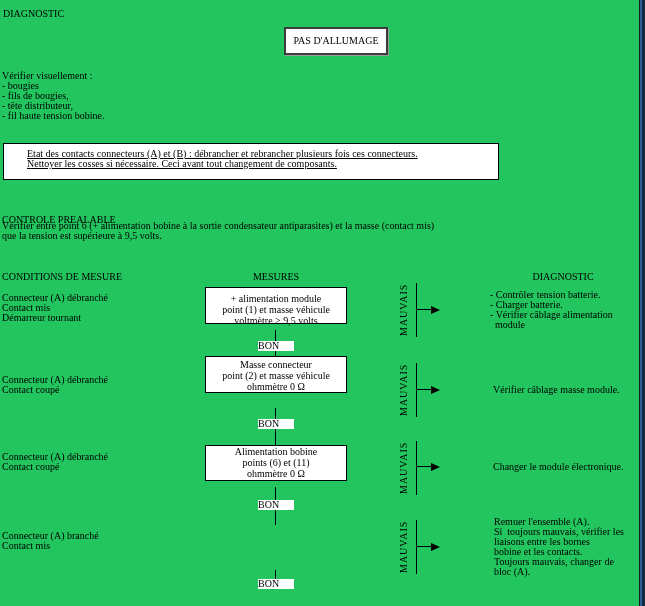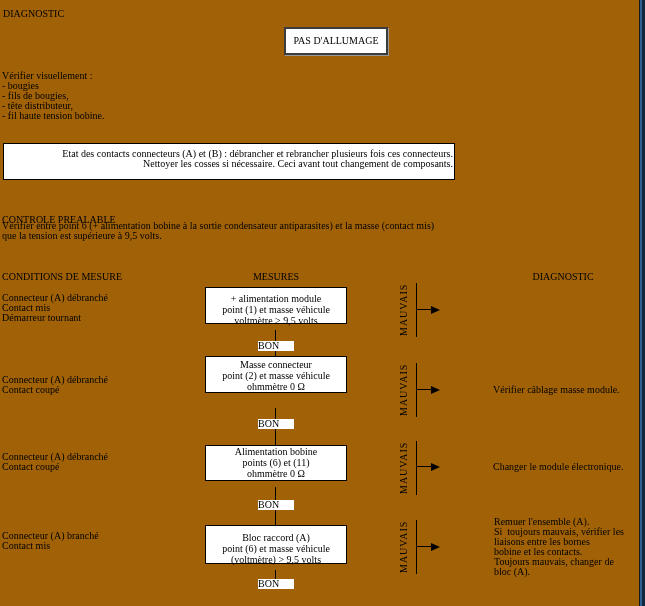--- a/index.html
+++ b/index.html
@@ -1,19 +1,19 @@
 <!DOCTYPE html>
 <html><head>
 <meta charset="utf-8">
 <style>
   html,body{margin:0;padding:0;background:#fff;}
   #page{
     position:relative;
     width:645px;height:606px;
-    background:#a16207;
+    background:#22c55e;
     font-family:"Liberation Serif","DejaVu Serif",serif;
     font-size:10px;line-height:10px;color:#000;
     overflow:hidden;
   }
   .abs{position:absolute;}
   .pre{white-space:pre;}
   .box{
     position:absolute;
     border:1px solid #000;
     background:#fff;
@@ -58,41 +58,45 @@
   <div class="abs" style="left:3px;top:9px;">DIAGNOSTIC</div>
 
   <div class="startbox" style="left:284px;top:27px;width:100px;height:24px;line-height:24px;">PAS D'ALLUMAGE</div>
 
   <div class="abs pre" style="left:2px;top:71px;">Vérifier visuellement :
 - bougies
 - fils de bougies,
 - tête distributeur,
 - fil haute tension bobine.</div>
 
-  <div class="box pre" style="left:3px;top:143px;width:448px;height:25px;padding:5px 1px;text-align:right;">Etat des contacts connecteurs (A) et (B) : débrancher et rebrancher plusieurs fois ces connecteurs.
+  <div class="box pre" style="left:3px;top:143px;width:448px;height:25px;padding:5px 23px;text-align:left;text-decoration:underline;">Etat des contacts connecteurs (A) et (B) : débrancher et rebrancher plusieurs fois ces connecteurs.
 Nettoyer les cosses si nécessaire. Ceci avant tout changement de composants.</div>
 
   <div class="abs" style="left:2px;top:199px;margin-top:16px;">CONTROLE PREALABLE</div>
   <div class="abs pre" style="left:2px;top:221px;">Vérifier entre point 6 (+ alimentation bobine à la sortie condensateur antiparasites) et la masse (contact mis)
 que la tension est supérieure à 9,5 volts.</div>
 
   <div class="abs" style="left:2px;top:272px;">CONDITIONS DE MESURE</div>
   <div class="abs" style="left:205px;top:272px;width:142px;text-align:center;">MESURES</div>
   <div class="abs" style="left:488px;top:272px;width:150px;text-align:center;">DIAGNOSTIC</div>
 
   <div class="abs pre" style="left:2px;top:293px;">Connecteur (A) débranché
 Contact mis
 Démarreur tournant</div>
   <div class="box mbox" style="top:287px;height:37px;padding-top:5px;">+ alimentation module
 point (1) et masse véhicule
 voltmètre &gt; 9,5 volts</div>
   <div class="vline" style="left:416px;top:283px;height:54px;"></div>
   <div class="mauvais-text" style="top:283px;">MAUVAIS</div>
   <div class="hline" style="left:417px;top:309px;width:15px;"></div>
   <div class="arrowhead" style="left:431px;top:306px;"></div>
+  <div class="abs pre" style="left:490px;top:290px;">- Contrôler tension batterie.
+- Charger batterie.
+- Vérifier câblage alimentation
+  module</div>
 
   <div class="vline" style="left:275px;top:330px;height:35px;"></div>
   <div class="bon" style="top:341px;">BON</div>
 
   <div class="abs pre" style="left:2px;top:375px;">Connecteur (A) débranché
 Contact coupé</div>
   <div class="box mbox" style="top:356px;height:37px;padding-top:2px;">Masse connecteur
 point (2) et masse véhicule
 ohmmètre 0 Ω</div>
   <div class="vline" style="left:416px;top:363px;height:54px;"></div>
@@ -113,23 +117,20 @@
   <div class="mauvais-text" style="top:441px;">MAUVAIS</div>
   <div class="hline" style="left:417px;top:466px;width:15px;"></div>
   <div class="arrowhead" style="left:431px;top:463px;"></div>
   <div class="abs pre" style="left:493px;top:462px;">Changer le module électronique.</div>
 
   <div class="vline" style="left:275px;top:487px;height:38px;"></div>
   <div class="bon" style="top:500px;">BON</div>
 
   <div class="abs pre" style="left:2px;top:531px;">Connecteur (A) branché
 Contact mis</div>
-  <div class="box mbox" style="top:525px;height:39px;padding-top:6px;">Bloc raccord (A)
-point (6) et masse véhicule
-(voltmètre) &gt; 9,5 volts</div>
   <div class="vline" style="left:416px;top:520px;height:54px;"></div>
   <div class="mauvais-text" style="top:520px;">MAUVAIS</div>
   <div class="hline" style="left:417px;top:546px;width:15px;"></div>
   <div class="arrowhead" style="left:431px;top:543px;"></div>
   <div class="abs pre" style="left:494px;top:517px;">Remuer l'ensemble (A).
 Si  toujours mauvais, vérifier les
 liaisons entre les bornes
 bobine et les contacts.
 Toujours mauvais, changer de
 bloc (A).</div>

